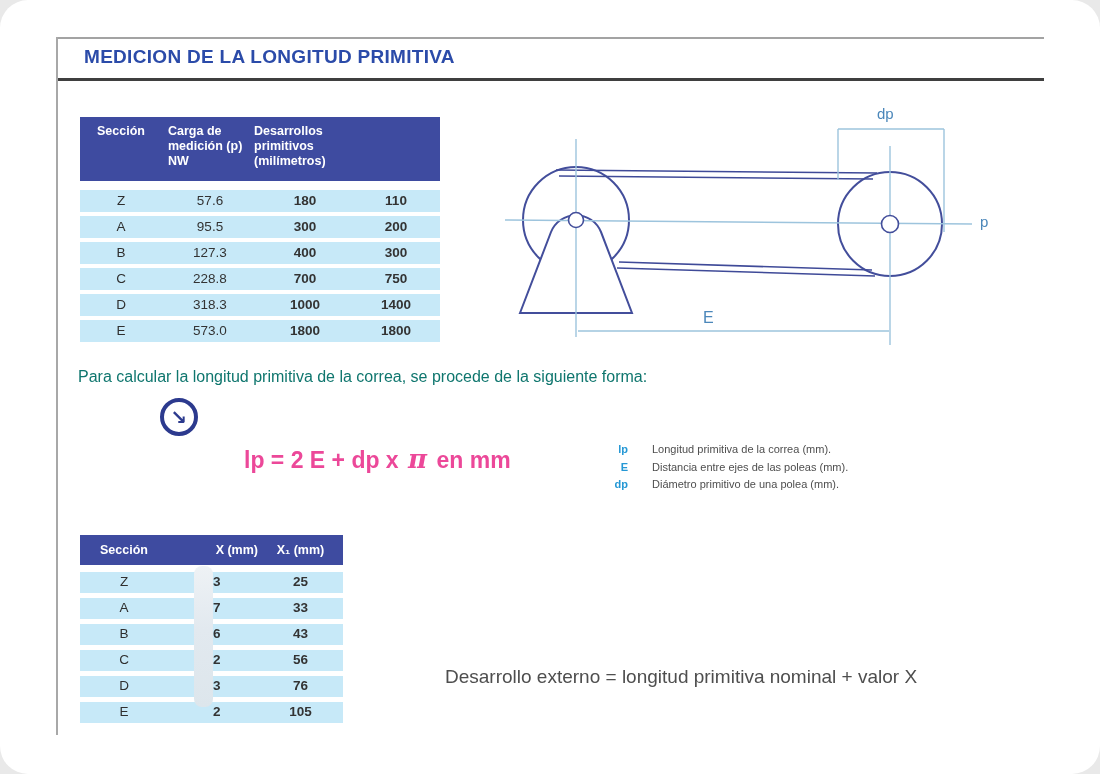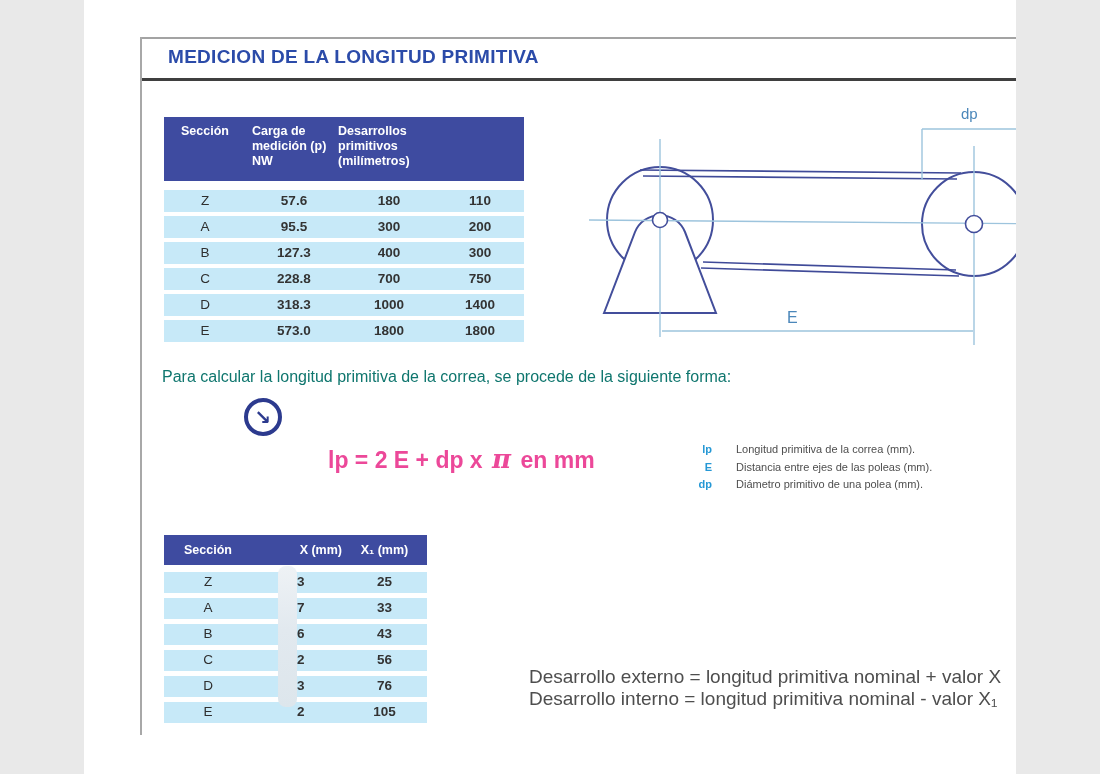--- a/index.html
+++ b/index.html
@@ -1,37 +1,37 @@
 <!DOCTYPE html>
 <html><head>
 <meta charset="utf-8">
 <style>
   html,body{margin:0;padding:0;background:#e9e9e9;}
-  #page{position:relative;width:932px;height:774px;background:#ffffff;
-        font-family:"Liberation Sans","DejaVu Sans",sans-serif;overflow:hidden;margin:0 auto;}
+  #page{position:relative;width:1100px;height:774px;background:#ffffff;
+        font-family:"Liberation Sans","DejaVu Sans",sans-serif;overflow:hidden;margin:0 auto;border-radius:28px;}
   .abs{position:absolute;}
 
   
   .rule-thin{left:56px;top:37px;width:988px;height:2px;background:#a3a3a3;}
   .rule-thick{left:56px;top:78px;width:988px;height:3px;background:#3f3f3f;}
   .rule-left{left:56px;top:37px;width:2px;height:698px;background:#a8a8a8;}
   .title{left:84px;top:46px;font-size:19px;font-weight:bold;color:#2b4ba9;letter-spacing:.3px;}
 
   
   .t1-head{left:80px;top:117px;width:360px;height:64px;background:#3e4ba0;display:flex;color:#fff;
            font-size:12.5px;font-weight:bold;line-height:1.18;}
   .t1-head .hc{padding-top:7px;box-sizing:border-box;}
   .t1-h0{width:82px;text-align:center;}
   .t1-h1{width:96px;padding-left:6px;}
   .t1-h2{width:94px;padding-left:4px;}
   .t1-h3{width:88px;padding-left:6px;}
   .t1row{left:80px;width:360px;height:22px;background:#c7e9f8;}
   .t1row .c{position:absolute;top:3px;font-size:13.5px;color:#333;text-align:center;}
   .t1row .s {left:0;width:82px;font-weight:400;color:#2f2f2f;}
-  .t1row .d1{left:82px;width:96px;font-weight:bold;}
+  .t1row .d1{left:82px;width:96px;font-weight:normal;}
   .t1row .d2{left:178px;width:94px;font-weight:bold;}
   .t1row .cg{left:272px;width:88px;font-weight:bold;}
 
   
   .diag-label{color:#4b87ba;font-size:15px;}
 
   
   .intro{left:78px;top:368px;font-size:16px;color:#0f766e;}
   .note-icon{left:160px;top:398px;width:30px;height:30px;border:4px solid #2c3a8e;border-radius:50%;
              display:flex;align-items:center;justify-content:center;color:#2c3a8e;
@@ -204,16 +204,15 @@
   <div class="abs t2row" style="top:702px">
     <span class="c s">E</span>
     <span class="c xv">2</span>
     <span class="c x1">105</span>
   </div>
 
   <div class="abs blob"></div>
 
   <div class="abs notes">
     <div>Desarrollo externo = longitud primitiva nominal + valor X</div>
-    <div>Desarrollo interno = longitud primitiva nominal - valor X₁</div>
   </div>
 
 </div>
 
 </body></html>

